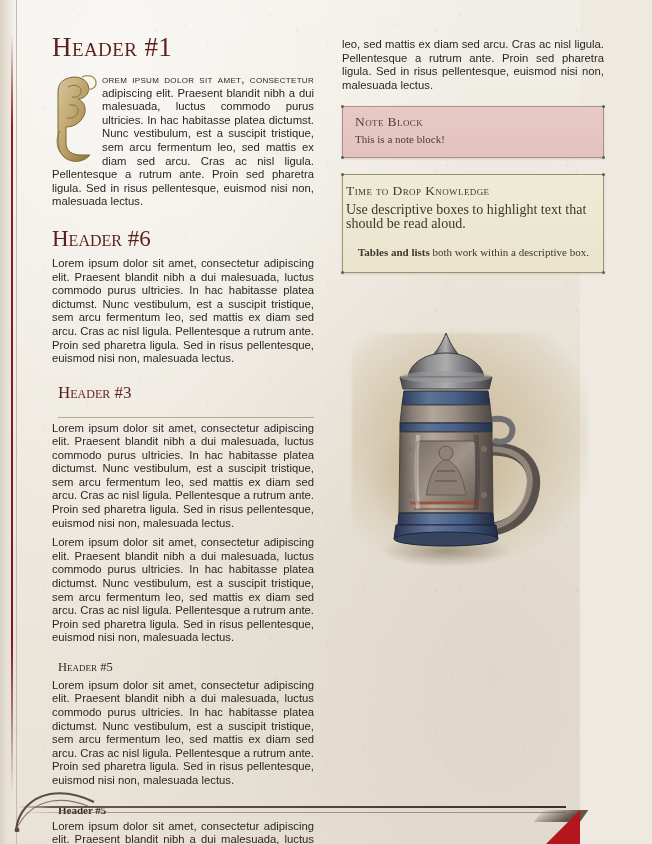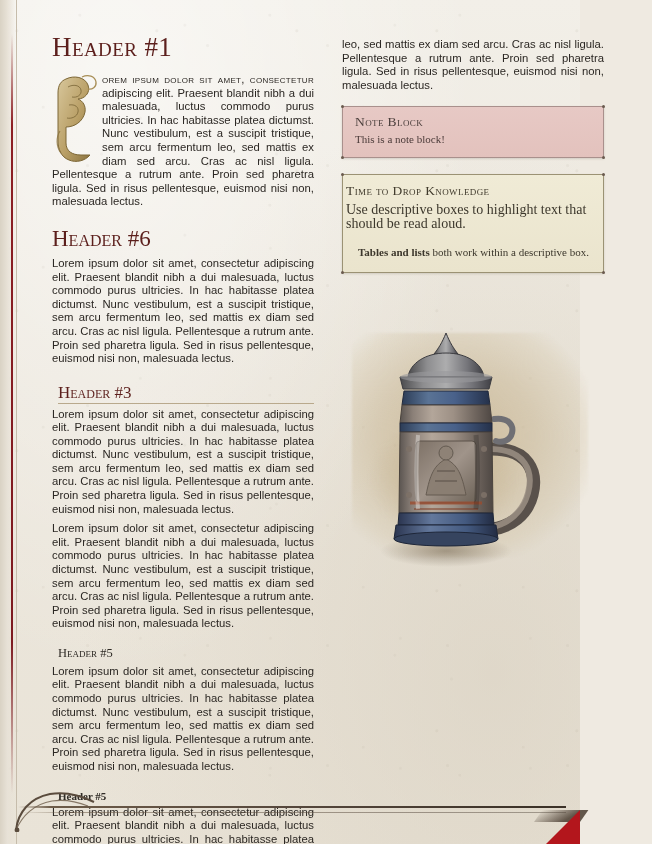--- a/index.html
+++ b/index.html
@@ -139,21 +139,21 @@
   }
   h3.h3 {
     font-family: "Liberation Serif", serif;
     font-variant: small-caps;
     color: #5c1f1c;
     font-size: 17px;
     font-weight: normal;
     margin: 18px 0 3px 6px;
     line-height: 1.1;
     border-bottom: 1px solid #b9a98c;
-    padding-bottom: 0;
+    padding-bottom: 14px;
   }
   h4.h4 {
     font-family: "Liberation Serif", serif;
     font-variant: small-caps;
     color: #5c1f1c;
     font-size: 14px;
     font-weight: normal;
     margin: 16px 0 2px 6px;
     line-height: 1.1;
   }

